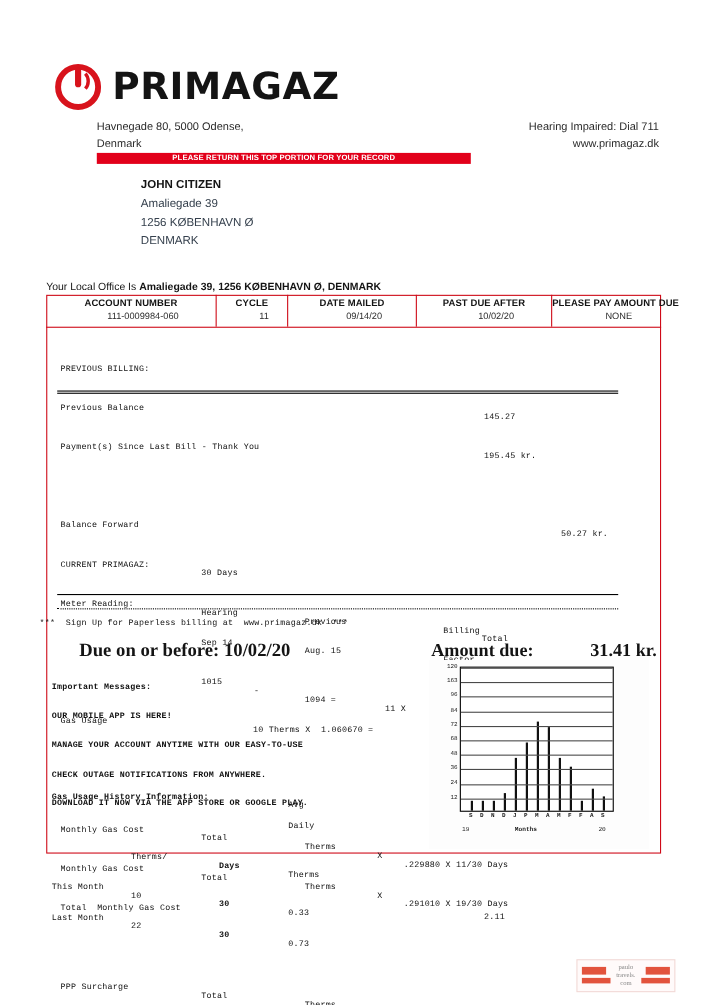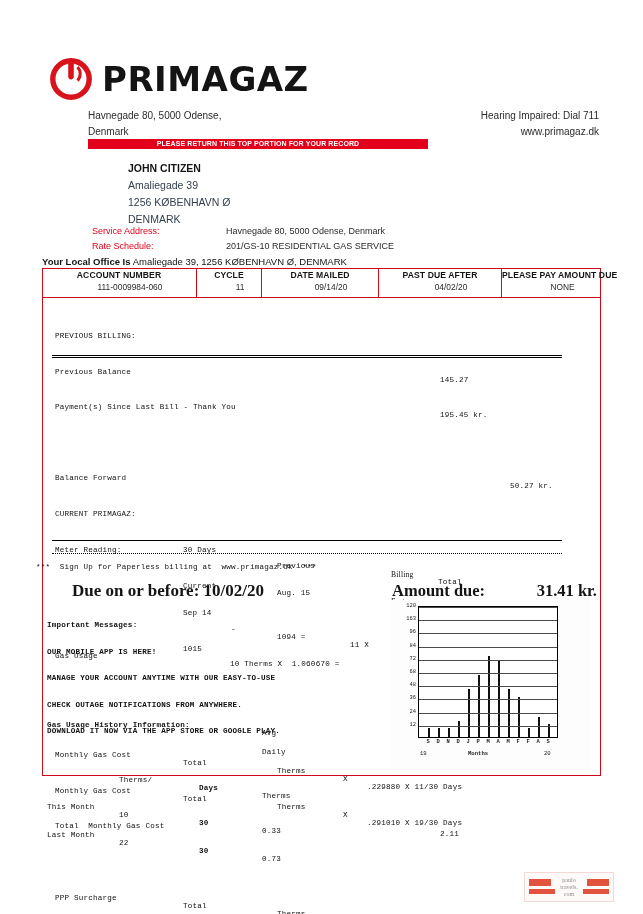--- a/index.html
+++ b/index.html
@@ -112,22 +112,22 @@
   .svc-row { display: flex; }
   .svc-label { color: #e2001a; width: 134px; }
   .svc-val { color: #2b2b2b; }
 
   .local-office {
     position: absolute;
     left: 42px; top: 256px;
     font-size: 9.5px;
     color: #141414;
   }
-  .local-office b { font-weight: bold; }
-  .local-office span.lo-val { font-weight: normal; text-align: center; }
+  .local-office b { font-weight: normal; }
+  .local-office span.lo-val { font-weight: bold; text-align: center; }
 
   
   .mainbox {
     position: absolute;
     left: 42px; top: 268px;
     width: 559px; height: 508px;
     border: 1.6px solid #cf0a18;
     box-sizing: border-box;
   }
 
@@ -193,23 +193,23 @@
     border-top: 1.4px solid #000;
   }
   .rule-dot {
     position: absolute;
     left: 52px;
     width: 510px;
     border-top: 1.3px dotted #000;
   }
 
   
-  .col-1 { position: absolute; left: 128px; margin-top: 28px; }
+  .col-1 { position: absolute; left: 128px; }
   .col-2 { position: absolute; left: 222px; }
-  .col-4 { position: absolute; left: 336px; font-family: Liberation Serif, serif; }
+  .col-4 { position: absolute; left: 348px; }
   .col-5 { position: absolute; left: 383px; }
   .mg-total { position: absolute; left: 128px; }
   .mg-therms { position: absolute; left: 222px; }
   .mg-x { position: absolute; left: 288px; }
   .mg-rate { position: absolute; left: 312px; }
 
   
   .paperless {
     position: absolute;
     left: 36px; top: 563px;
@@ -385,30 +385,20 @@
 
   <div class="return-bar">PLEASE RETURN THIS TOP PORTION FOR YOUR RECORD</div>
 
   <div class="cust">
     <div class="name">JOHN CITIZEN</div>
     <div class="line">Amaliegade 39</div>
     <div class="line">1256 KØBENHAVN Ø</div>
     <div class="line">DENMARK</div>
   </div>
 
-  <div class="svc">
-    <div class="svc-row">
-      <span class="svc-label">Service Address:</span>
-      <span class="svc-val">Havnegade 80, 5000 Odense, Denmark</span>
-    </div>
-    <div class="svc-row">
-      <span class="svc-label">Rate Schedule:</span>
-      <span class="svc-val">201/GS-10 RESIDENTIAL GAS SERVICE</span>
-    </div>
-  </div>
 
   <div class="local-office">
     <b>Your Local Office Is</b>
     <span class="lo-val">Amaliegade 39, 1256 KØBENHAVN Ø, DENMARK</span>
   </div>
 
   <div class="mainbox"></div>
 
   <div class="acct-table">
     <div class="acct-cell c-acct">
@@ -418,21 +408,21 @@
     <div class="acct-cell c-cycle">
       <div class="acct-head">CYCLE</div>
       <div class="acct-val">11</div>
     </div>
     <div class="acct-cell c-mailed">
       <div class="acct-head">DATE MAILED</div>
       <div class="acct-val">09/14/20</div>
     </div>
     <div class="acct-cell c-past">
       <div class="acct-head">PAST DUE AFTER</div>
-      <div class="acct-val">04/02/20</div>
+      <div class="acct-val">10/02/20</div>
     </div>
     <div class="acct-cell c-pay">
       <div class="acct-head">PLEASE PAY AMOUNT DUE</div>
       <div class="acct-val">NONE</div>
     </div>
   </div>
 
   <div class="bill-body mono">
 
     <div class="brow">
@@ -456,21 +446,21 @@
       <span class="bamt amt-b">50.27 kr.</span>
     </div>
 
     <div class="brow">
       <span class="blabel">CURRENT PRIMAGAZ:</span>
       <span class="col-1">30 Days</span>
     </div>
 
     <div class="brow">
       <span class="blabel">Meter Reading:</span>
-      <span class="col-1">Current</span>
+      <span class="col-1">Hearing</span>
       <span class="col-2">Previous</span>
       <span class="col-4">Billing</span>
       <span class="col-5">Total</span>
     </div>
 
     <div class="brow">
       <span class="col-1">Sep 14</span>
       <span class="col-2">Aug. 15</span>
       <span class="col-4">Factor</span>
       <span class="col-5">Therms</span>

